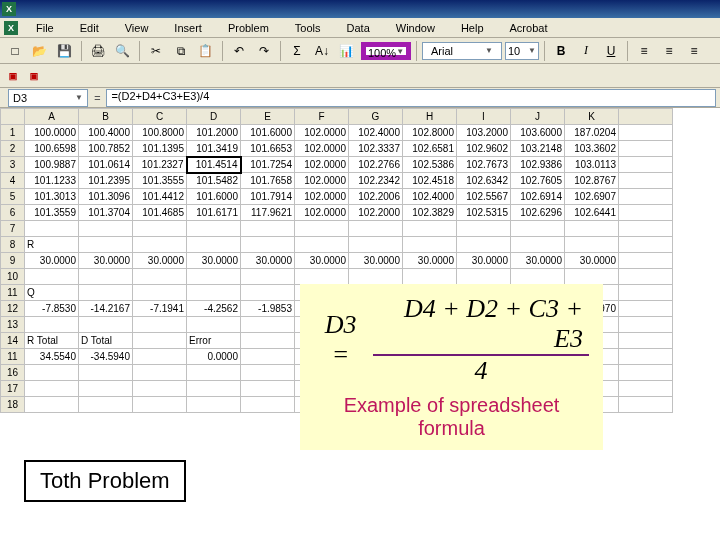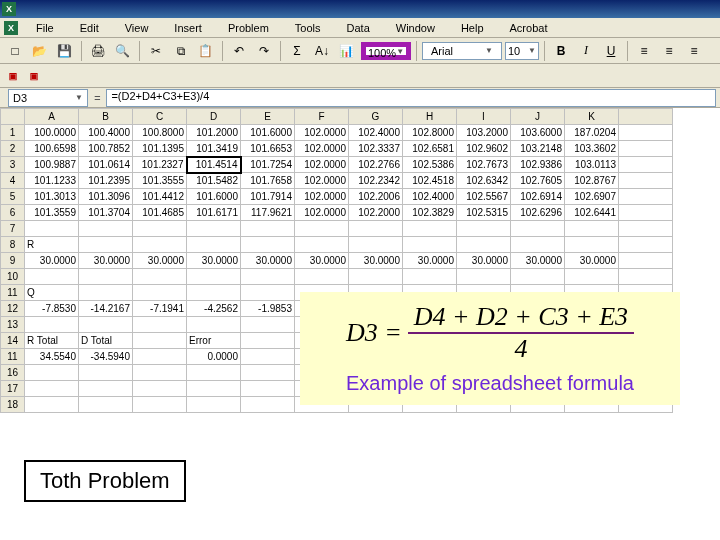--- a/index.html
+++ b/index.html
@@ -23,25 +23,25 @@
   .formula-input { flex:1; height:18px; border:1px solid #7f9db9; background:#fff; padding:0 4px; display:flex; align-items:flex-start; margin-right:4px;}
   table.grid { border-collapse:collapse; font-size:10px; table-layout:fixed;}
   table.grid th, table.grid td { border:1px solid #c0c0c0; height:16px; padding:0 2px; text-align:right; overflow:hidden; white-space:nowrap;}
   table.grid th { background:#ece9d8; text-align:center; font-weight:normal;}
   table.grid th.rowhdr { width:24px; text-align:center;}
   table.grid td.lab { text-align:left; background:#fff;}
   .col { width:54px;}
   .sel-cell { border:2px solid #000 !important;}
   .hl-yellow { background:#ffff99;}
   .hl-pink { background:#ffc0cb;}
-  .formula-img { position:absolute; left:300px; top:292px; width:380px; background:#ffffcc; padding:10px 14px; font-family:'Times New Roman',serif; font-size:18px; text-align:center;}
+  .formula-img { position:absolute; left:300px; top:284px; width:303px; background:#ffffcc; padding:10px 14px; font-family:'Times New Roman',serif; font-size:18px; text-align:center;}
   .formula-img .eq { display:inline-flex; align-items:center; font-style:italic; font-size:26px;}
   .formula-img .frac { display:inline-flex; flex-direction:column; align-items:center; margin-left:6px;}
   .formula-img .frac .top { border-bottom:2px solid #701a75; padding:0 6px;text-align:right;}
-  .formula-img .caption { margin-top:8px; font-style:normal; font-family:Arial; font-size:20px; color:#6d28d9;}
+  .formula-img .caption { margin-top:8px; font-style:normal; font-family:Arial; font-size:20px; color:#be185d;}
   .toth { position:absolute; left:24px; top:460px; border:2px solid #000; padding:6px 14px; font-size:22px; font-family:Arial;}
   .chev { font-size:8px; color:#555;}
 </style>
 </head>
 <body>
 
 <div class="titlebar">
   <span class="xicon">X</span>
 </div>
 

